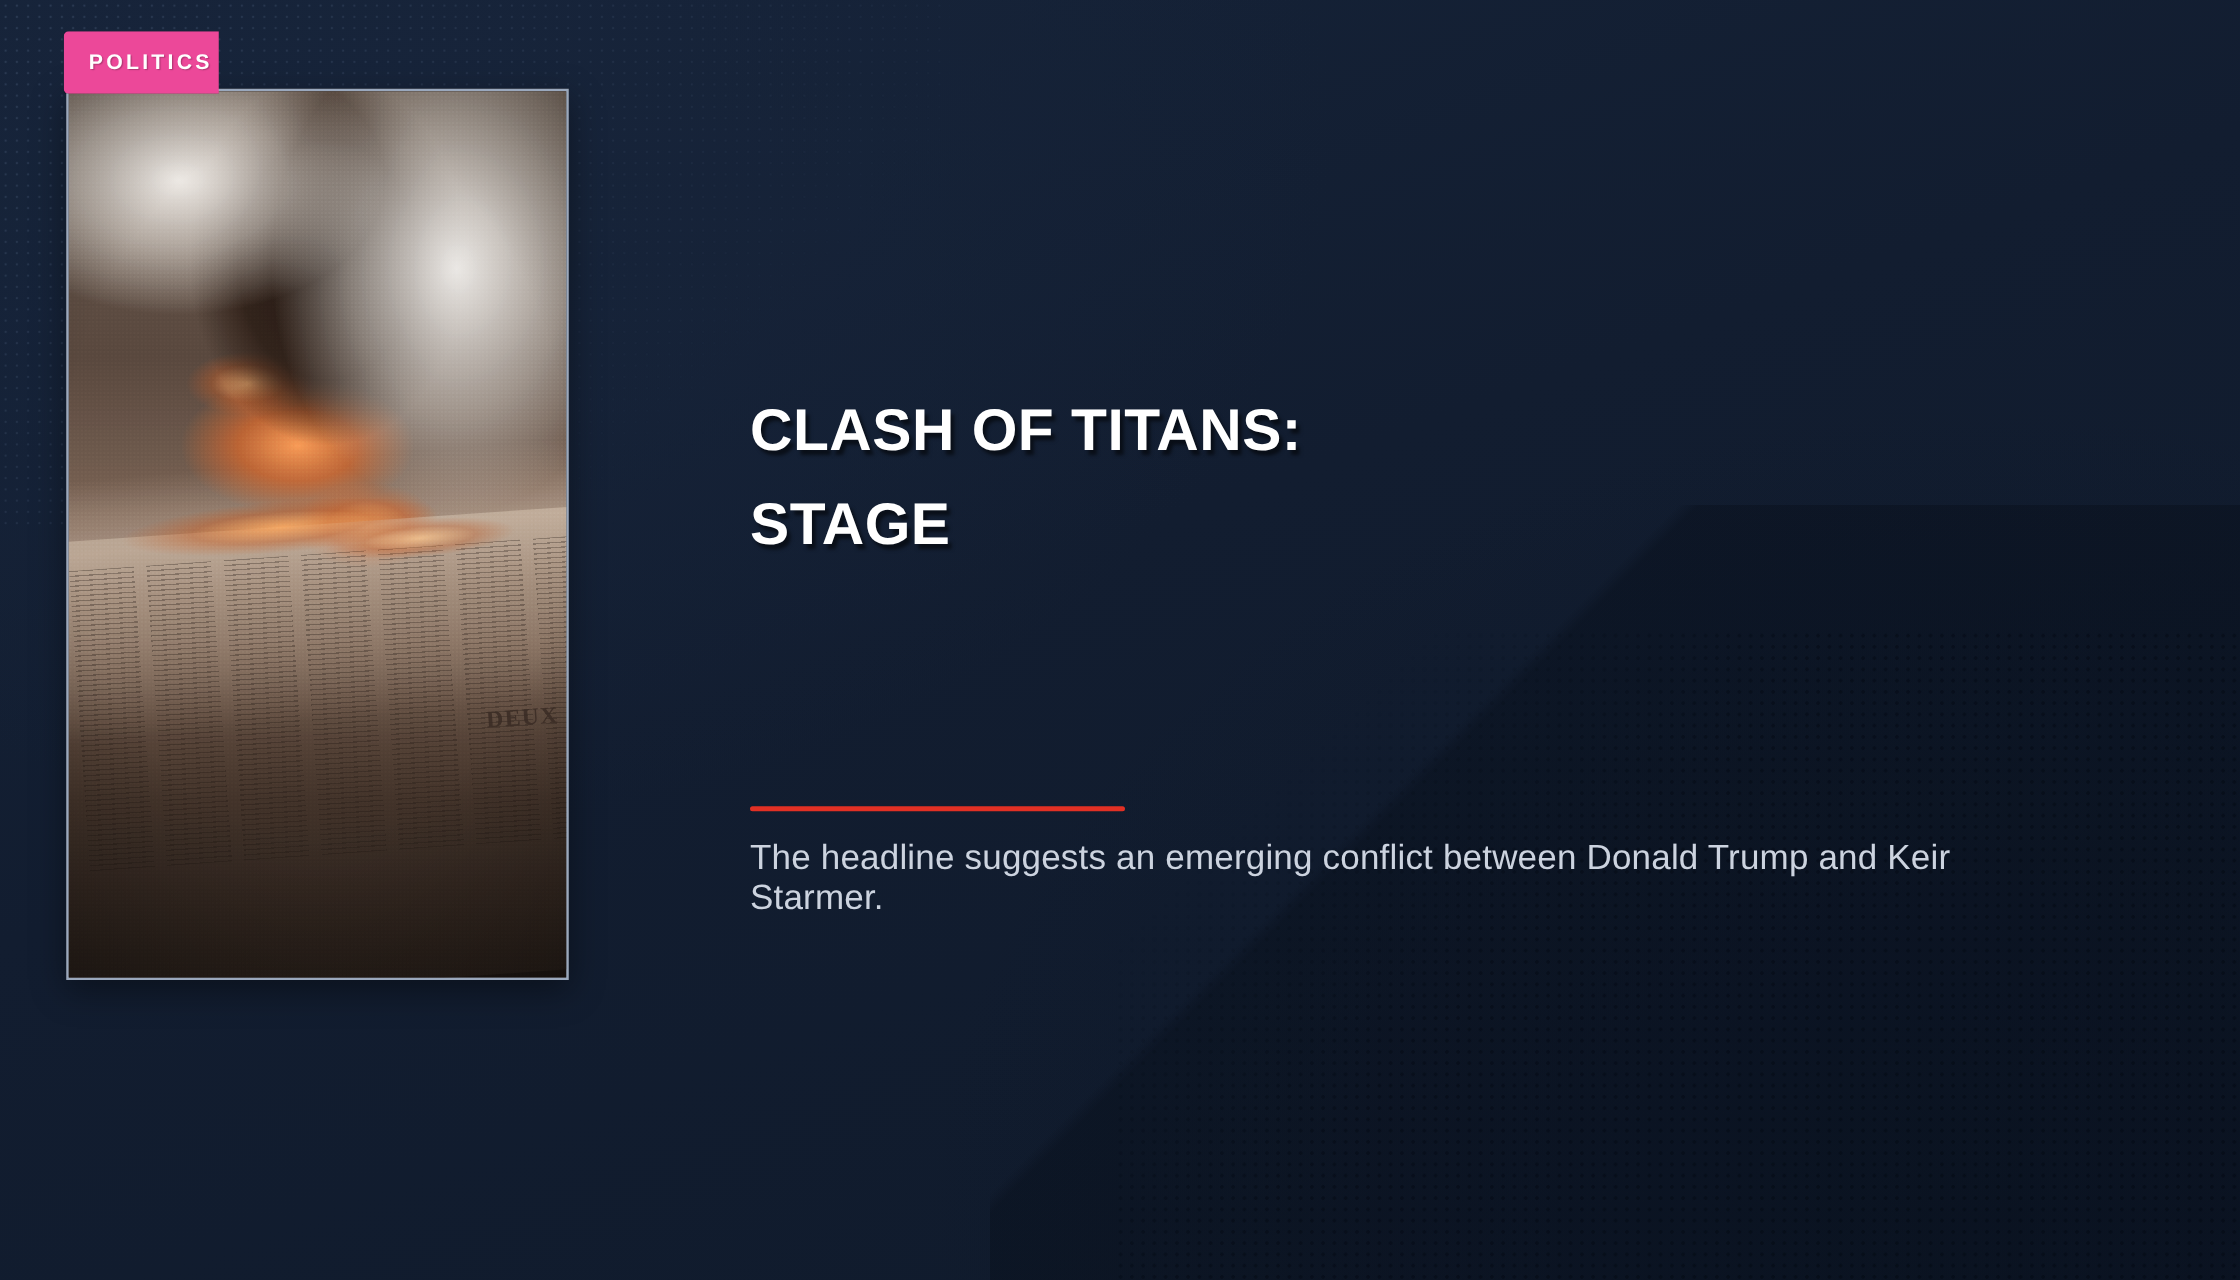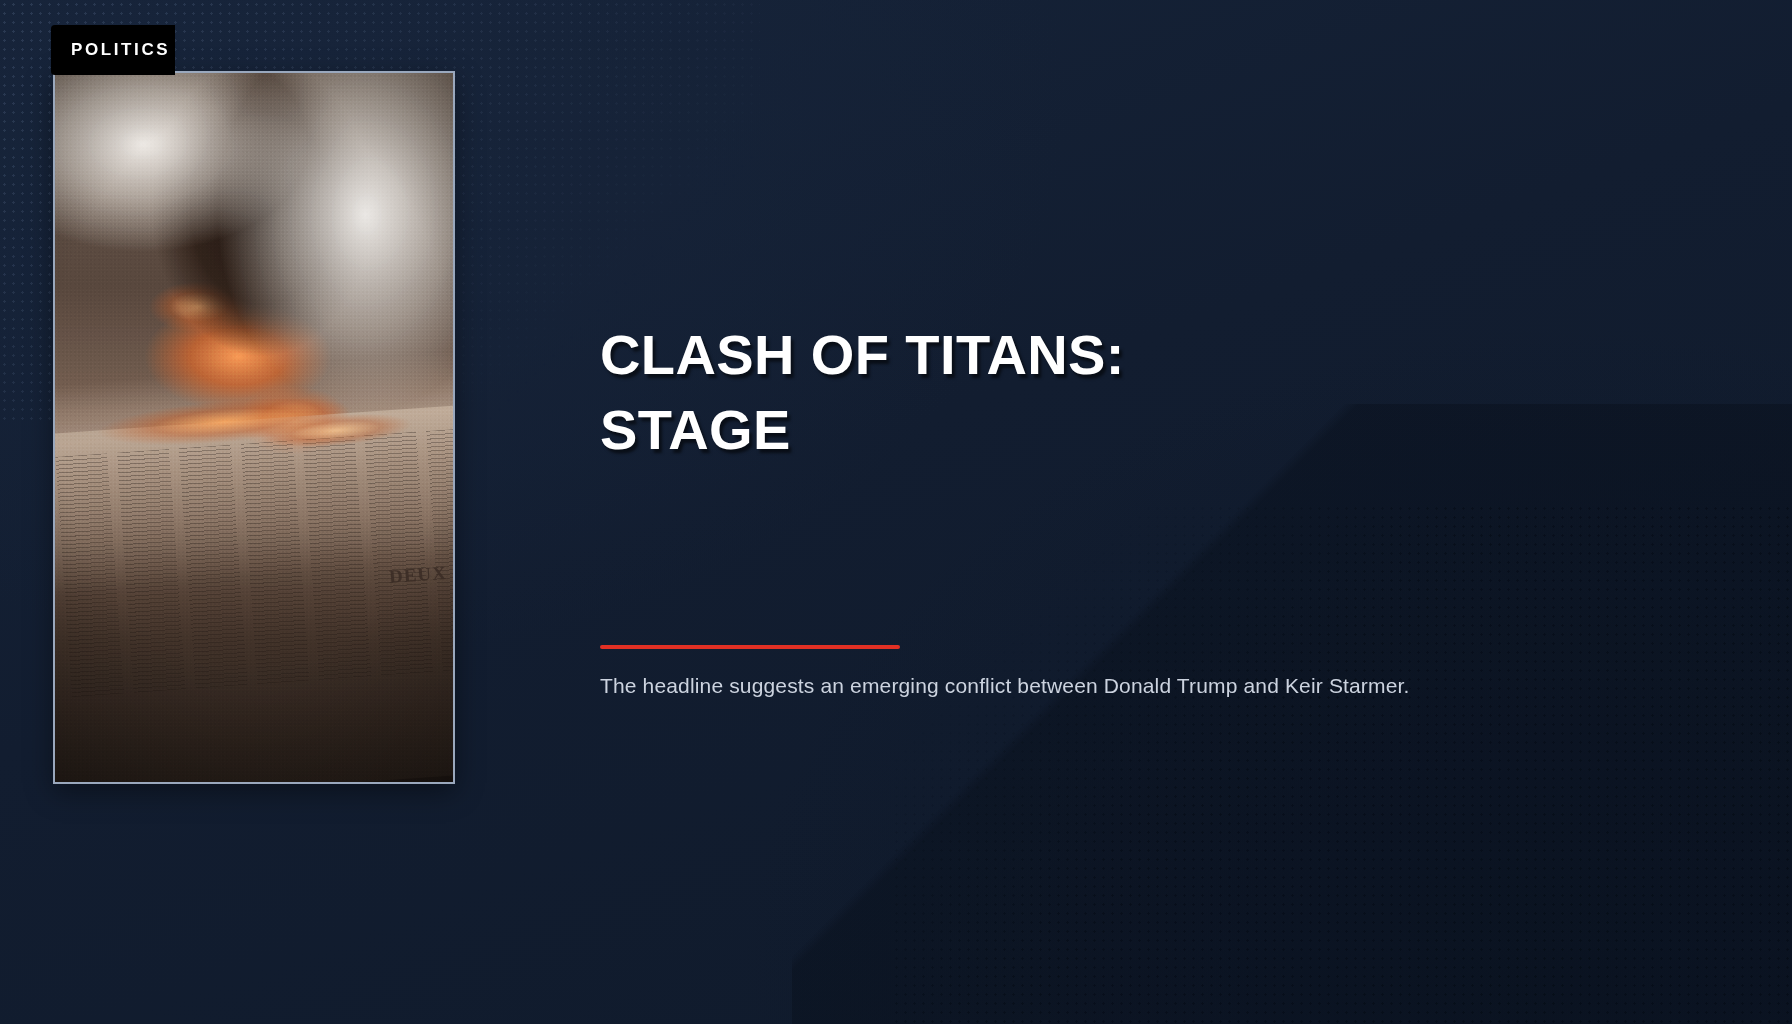--- a/index.html
+++ b/index.html
@@ -64,21 +64,21 @@
     position: absolute;
     left: 51px;
     top: 25px;
     width: 124px;
     height: 50px;
     overflow: hidden;
     z-index: 6;
   }
   .badge {
     display: inline-block;
-    background: #000000;
+    background: #ec4899;
     color: #ffffff;
     font-size: 17px;
     font-weight: bold;
     letter-spacing: 2.6px;
     line-height: 50px;
     padding: 0 20px;
     border-radius: 4px;
     white-space: nowrap;
     box-shadow: 0 2px 6px rgba(0,0,0,0.35);
     text-shadow: 1px 1px 1px rgba(0,0,0,0.25);
@@ -202,47 +202,46 @@
     width: 1120px;
     height: 1024px;
   }
 
   .headline {
     position: absolute;
     top: 306px;
     left: 0;
     width: 960px;
     color: #ffffff;
-    font-size: 56px;
+    font-size: 47px;
     font-weight: bold;
     line-height: 75px;
     letter-spacing: 0.4px;
     text-transform: uppercase;
     text-shadow: 3px 4px 3px rgba(0,0,0,0.55);
-    margin-top: 11px;
   }
   .headline .ln { display: block; white-space: nowrap; }
 
   .rule {
     position: absolute;
     left: 0;
     top: 645px;
     width: 300px;
     height: 4px;
     background: #e23024;
     border-radius: 2px;
   }
 
   .subtitle {
     position: absolute;
     left: 0;
     top: 670px;
     width: 1010px;
     color: #ccd3df;
-    font-size: 21px;
+    font-size: 28px;
     line-height: 32px;
     letter-spacing: 0.15px;
   }
 </style>
 </head>
 <body>
 
 <div class="bg-base"></div>
 <div class="bg-dots-top"></div>
 <div class="bg-diagonal"></div>

